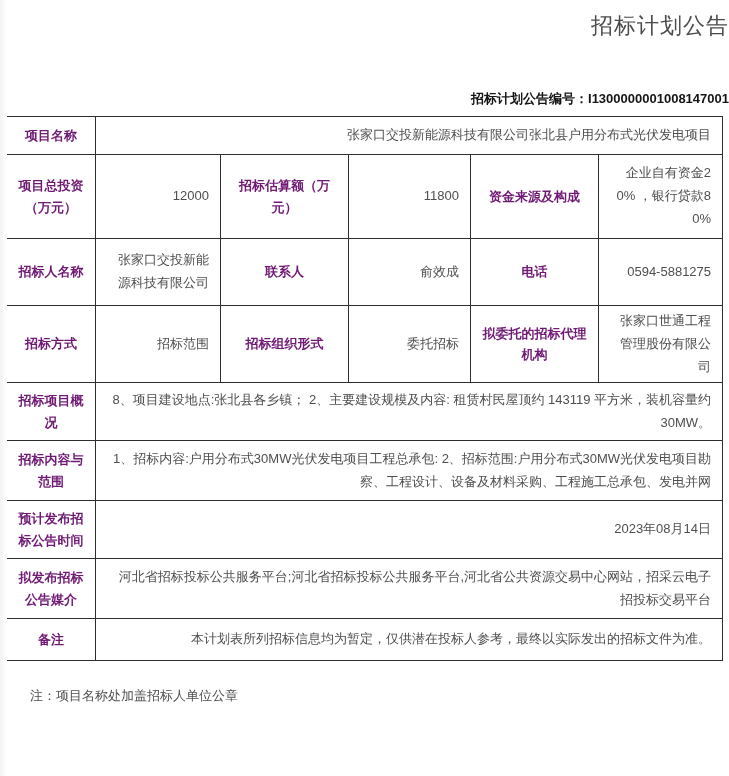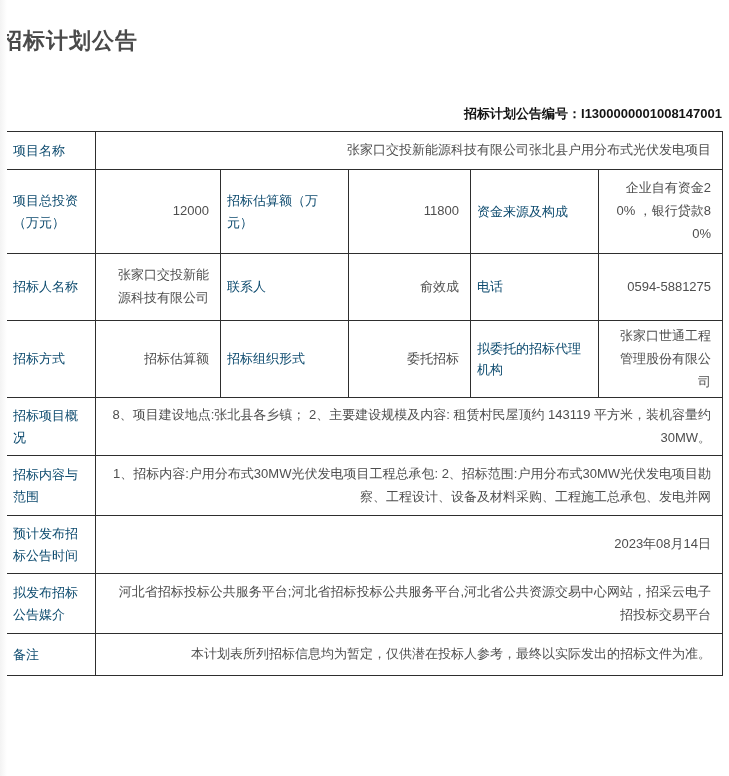--- a/index.html
+++ b/index.html
@@ -16,53 +16,53 @@
     overflow: hidden;
   }
   
   .edge-shade {
     position: absolute;
     left: 0; top: 0; bottom: 0;
     width: 7px;
     background: linear-gradient(to right, #f3f3f3, #ffffff);
   }
   .title {
-    margin: 26px 0 0 0;
+    margin: 11px 0 0 0;
     font-size: 22px;
     line-height: 30px;
-    font-weight: 700;
+    font-weight: 400;
     letter-spacing: 1px;
     color: #4a4a4a;
-    text-align: left;
+    text-align: right;
   }
   .notice-no {
     margin-top: 50px;
-    padding-right: 7px;
     text-align: right;
     font-size: 13px;
     line-height: 16px;
     font-weight: bold;
     color: #141414;
   }
   table.tender {
     margin: 9px 0 0 6px;
     width: 716px;
     border-collapse: collapse;
     table-layout: fixed;
   }
   table.tender td {
     border: 1px solid #2e2e2e;
     font-size: 13px;
     vertical-align: middle;
     word-break: break-all;
     overflow: hidden;
   }
   td.lbl {
-    font-weight: normal;
-    color: #0c4a6e;
+    text-align: center;
+    font-weight: bold;
+    color: #701a75;
     line-height: 1.65;
     padding: 2px 6px;
   }
   td.val {
     text-align: right;
     color: #4e4e4e;
     line-height: 1.75;
     padding: 4px 11px;
   }
   .footnote {
@@ -107,21 +107,21 @@
       <tr style="height:67px">
         <td class="lbl">招标人名称</td>
         <td class="val">张家口交投新能源科技有限公司</td>
         <td class="lbl">联系人</td>
         <td class="val">俞效成</td>
         <td class="lbl">电话</td>
         <td class="val">0594-5881275</td>
       </tr>
       <tr style="height:57px">
         <td class="lbl">招标方式</td>
-        <td class="val">招标估算额</td>
+        <td class="val">招标范围</td>
         <td class="lbl">招标组织形式</td>
         <td class="val">委托招标</td>
         <td class="lbl">拟委托的招标代理机构</td>
         <td class="val">张家口世通工程管理股份有限公司</td>
       </tr>
       <tr style="height:58px">
         <td class="lbl">招标项目概况</td>
         <td class="val" colspan="5">8、项目建设地点:张北县各乡镇； 2、主要建设规模及内容: 租赁村民屋顶约 143119 平方米，装机容量约30MW。</td>
       </tr>
       <tr style="height:60px">
@@ -136,13 +136,14 @@
         <td class="lbl">拟发布招标公告媒介</td>
         <td class="val" colspan="5">河北省招标投标公共服务平台;河北省招标投标公共服务平台,河北省公共资源交易中心网站，招采云电子招投标交易平台</td>
       </tr>
       <tr style="height:42px">
         <td class="lbl">备注</td>
         <td class="val" colspan="5">本计划表所列招标信息均为暂定，仅供潜在投标人参考，最终以实际发出的招标文件为准。</td>
       </tr>
     </tbody>
   </table>
 
+  <p class="footnote">注：项目名称处加盖招标人单位公章</p>
 </div>
 
 </body></html>

